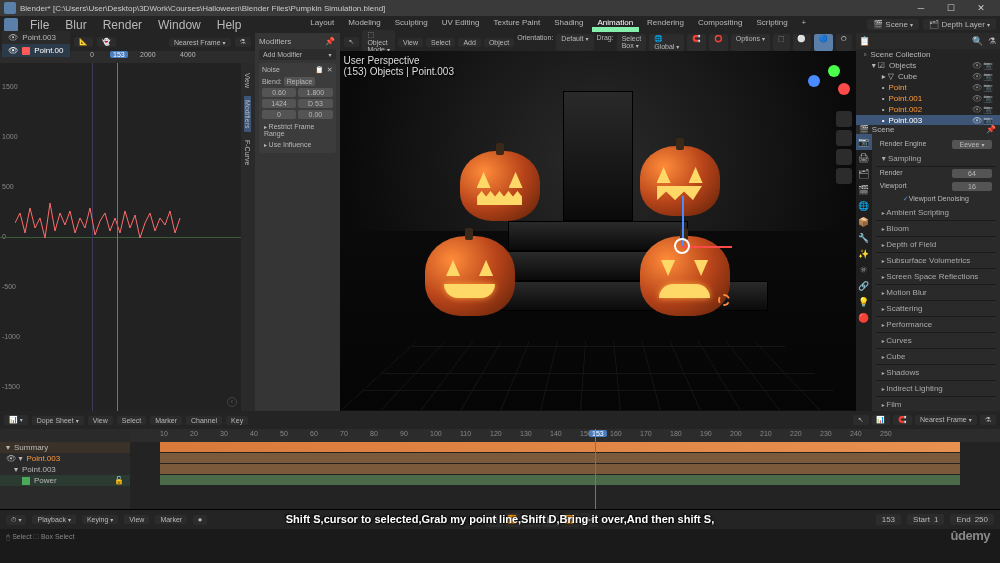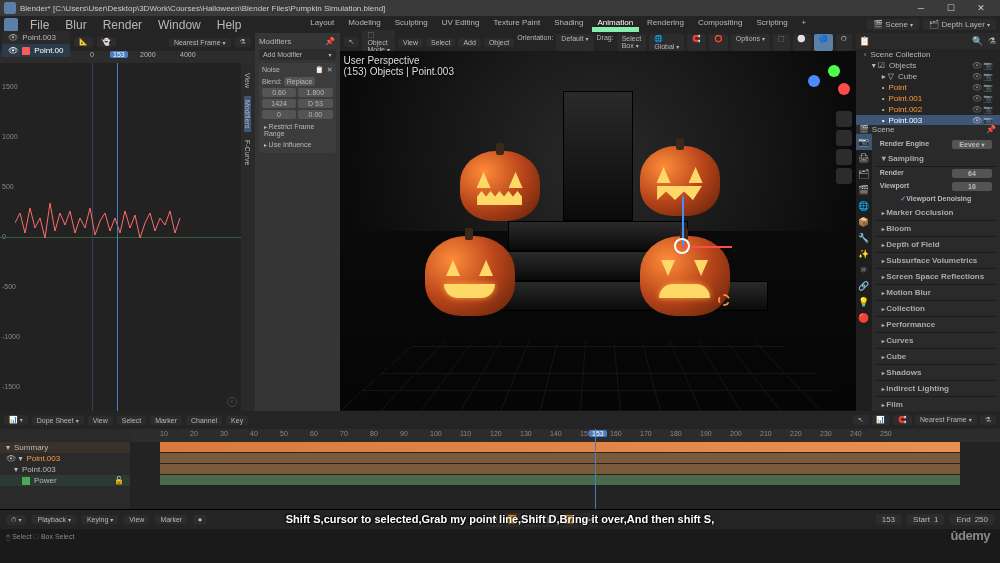--- a/index.html
+++ b/index.html
@@ -88,21 +88,21 @@
     .out-header { height: 16px; background: #2a2a2a; display: flex; align-items: center; padding: 0 4px; gap: 4px; }
     .out-item { padding: 1px 8px; font-size: 8px; display: flex; align-items: center; gap: 4px; }
     .out-item.active { background: #3d5577; color: #fff; }
     .out-icons { margin-left: auto; display: flex; gap: 2px; }
     .out-icon { width: 9px; height: 9px; opacity: 0.6; }
     .props-header { height: 16px; background: #2a2a2a; display: flex; align-items: center; padding: 0 4px; font-size: 8px; }
     .props-body { flex: 1; display: flex; }
     .props-tabs { width: 16px; background: #1e1e1e; display: flex; flex-direction: column; }
     .prop-tab { width: 16px; height: 16px; display: flex; align-items: center; justify-content: center; }
     .prop-tab.active { background: #3d5577; }
-    .props-content { flex: 1; padding: 4px; overflow: hidden; font-weight: bold; }
+    .props-content { flex: 1; padding: 4px; overflow: hidden; }
     .prop-row { display: flex; justify-content: space-between; padding: 2px 4px; font-size: 7px; }
     .prop-field { background: #545454; padding: 1px 6px; border-radius: 2px; min-width: 40px; text-align: center; }
     .prop-section { padding: 3px 6px; font-size: 8px; color: #aaa; border-bottom: 1px solid #1a1a1a; }
     
     
     .dopesheet { height: 98px; background: #1e1e1e; display: flex; flex-direction: column; }
     .dope-header { height: 18px; background: #242424; display: flex; align-items: center; padding: 0 4px; gap: 4px; }
     .dope-body { flex: 1; display: flex; }
     .dope-channels { width: 130px; background: #2a2a2a; }
     .dope-timeline { flex: 1; position: relative; background: #232323; }
@@ -410,27 +410,27 @@
         <div class="prop-section">▾ <span>Sampling</span></div>
         <div class="prop-row">
             <span>Render</span>
             <span class="prop-field">64</span>
           </div>
         <div class="prop-row">
             <span>Viewport</span>
             <span class="prop-field">16</span>
           </div>
         <div class="prop-row check" style="justify-content:center">Viewport Denoising</div>
-        <div class="prop-section tri-right">Marker Occlusion</div>
+        <div class="prop-section tri-right">Ambient Scripting</div>
         <div class="prop-section tri-right">Bloom</div>
         <div class="prop-section tri-right">Depth of Field</div>
         <div class="prop-section tri-right">Subsurface Volumetrics</div>
         <div class="prop-section tri-right">Screen Space Reflections</div>
         <div class="prop-section tri-right">Motion Blur</div>
-        <div class="prop-section tri-right">Collection</div>
+        <div class="prop-section tri-right">Scattering</div>
         <div class="prop-section tri-right">Performance</div>
         <div class="prop-section tri-right">Curves</div>
         <div class="prop-section tri-right">Cube</div>
         <div class="prop-section tri-right">Shadows</div>
         <div class="prop-section tri-right">Indirect Lighting</div>
         <div class="prop-section tri-right">Film</div>
         <div class="prop-section tri-right">Simplify</div>
         <div class="prop-section tri-right">Grease Pencil</div>
         <div class="prop-section tri-right">Freestyle</div>
         <div class="prop-section tri-right">Color Management</div>

